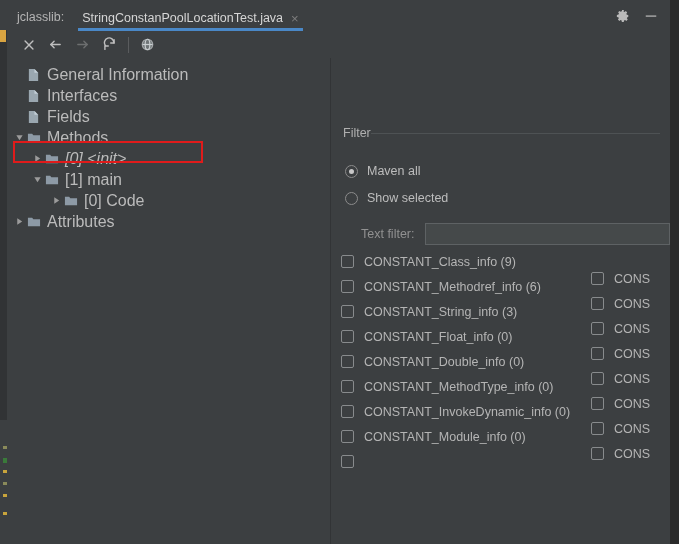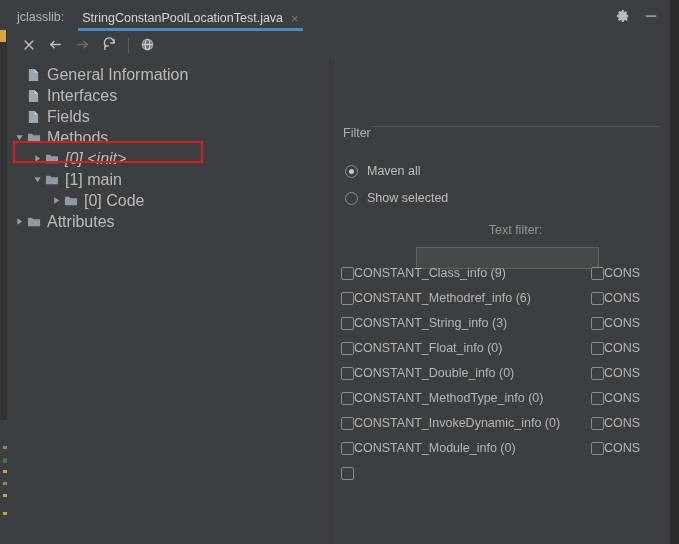--- a/index.html
+++ b/index.html
@@ -134,58 +134,58 @@
 
   
   .annot {
     position: absolute; left: 6px; top: 83px; width: 190px; height: 22px;
     border: 2px solid #e01b1b; pointer-events: none;
   }
 
   
   .grp-head {
     position: absolute; left: 12px; top: 68px; right: 10px;
-    display: flex; 
+    display: flex; align-items: center; 
     color: #b0b0b0; font-size: 12.5px;
   }
   .grp-line { flex: 1 1 auto; height: 1px; background: #4e5254; }
 
   .radio-row {
     position: absolute; left: 14px; display: flex; align-items: center;
     gap: 9px; color: #bdbdbd; font-size: 12.5px; cursor: default;
   }
   .radio {
     width: 13px; height: 13px; border-radius: 50%;
     border: 1px solid #8c8c8c; background: #3c3f41;
     display: flex; align-items: center; justify-content: center;
     flex: 0 0 13px;
   }
   .radio .dot {
     width: 5px; height: 5px; border-radius: 50%; background: #c8c8c8;
   }
 
   .tf-row {
     position: absolute; left: 14px; top: 165px; right: 0;
-    display: flex; align-items: center; gap: 10px; flex-direction: column;
+    display: flex; align-items: center; gap: 10px;
   }
   .tf-label { color: #919191; font-size: 12.5px; padding-left: 16px; }
   .tf-input {
     flex: 1 1 auto; height: 22px; background: #45494a;
     border: 1px solid #5e6264; margin-right: 0px;
   }
 
   .cb-area {
     position: absolute; left: 10px; top: 197px; right: 0; bottom: 60px;
     display: flex;
   }
   .cb-col { display: flex; flex-direction: column; gap: 0px; }
   .cb-col.left { width: 250px; flex: 0 0 250px; }
-  .cb-col.right { flex: 1 1 auto; overflow: hidden; white-space: nowrap; }
+  .cb-col.right { flex: 1 1 auto; overflow: hidden; white-space: nowrap; margin-top: 17px; }
   .cb-row {
-    display: flex; align-items: flex-end; height: 25px;
+    display: flex; align-items: flex-start; gap: 10px; height: 25px;
     color: #b5b5b5; font-size: 12.5px; white-space: nowrap; cursor: default;
   }
   .cbox {
     width: 13px; height: 13px; flex: 0 0 13px;
     border: 1px solid #888b8d; border-radius: 2px; background: #3c3f41;
   }
 
   .watermark {
     position: absolute; right: 16px; bottom: 10px;
     color: #c9c9c9; font-size: 13px; white-space: nowrap;

